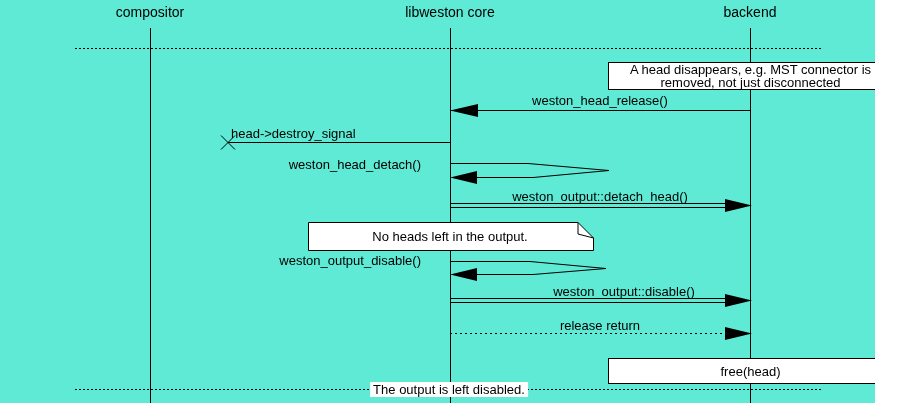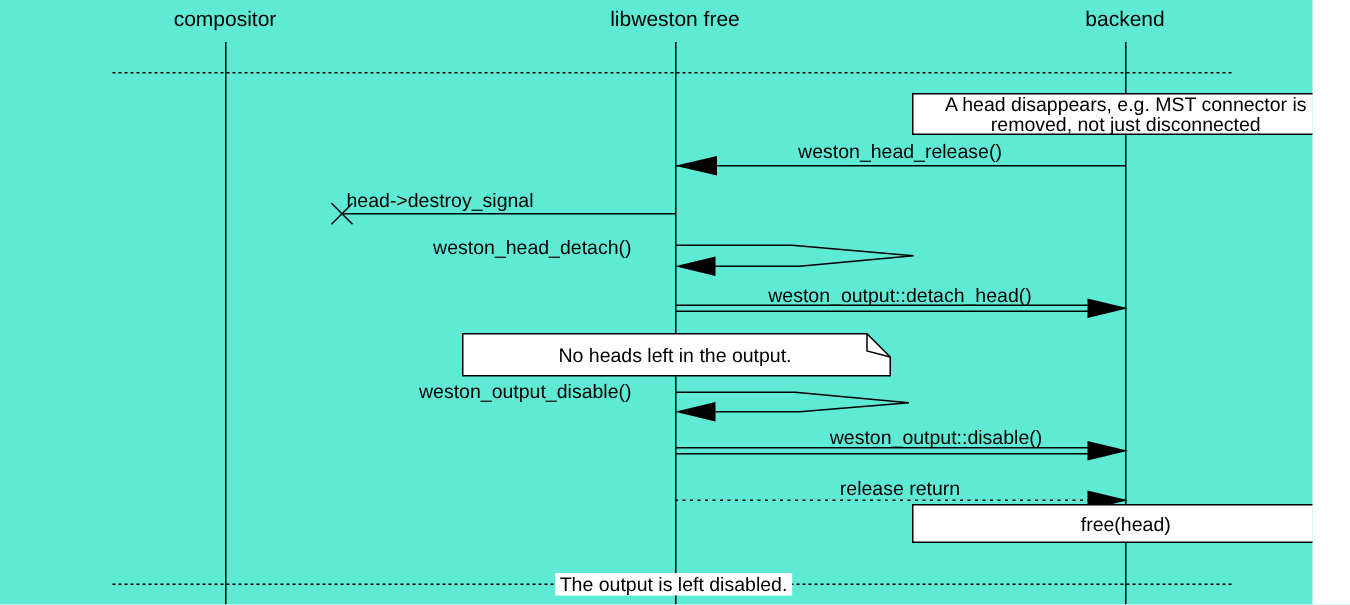--- a/index.html
+++ b/index.html
@@ -59,37 +59,37 @@
 
     <line x1="450" y1="298.5" x2="740" y2="298.5" stroke="#000" stroke-width="1"></line>
     <line x1="450" y1="302.5" x2="740" y2="302.5" stroke="#000" stroke-width="1"></line>
     <polygon points="752,300.5 725,294 725,307" fill="#000"></polygon>
 
     <line x1="450" y1="333.5" x2="740" y2="333.5" stroke="#000" stroke-width="1" stroke-dasharray="2,3"></line>
     <polygon points="752,333.5 725,327 725,340" fill="#000"></polygon>
   </svg>
 
   <div class="lbl plabel" style="left:150px;top:5px;">compositor</div>
-  <div class="lbl plabel" style="left:450px;top:5px;">libweston free</div>
+  <div class="lbl plabel" style="left:450px;top:5px;">libweston core</div>
   <div class="lbl plabel" style="left:750px;top:5px;">backend</div>
 
   <div class="lbl divlabel" style="left:449px;top:382px;">The output is left disabled.</div>
 
   <div class="notebox" style="left:608px;top:62px;width:283px;height:26px;">
     <span>A head disappears, e.g. MST connector is</span>
     <span>removed, not just disconnected</span>
   </div>
 
   <div class="lbl center" style="left:450px;top:229px;">No heads left in the output.</div>
 
   <div class="lbl center" style="left:600px;top:93px;">weston_head_release()</div>
   <div class="lbl" style="left:231px;top:126px;">head-&gt;destroy_signal</div>
   <div class="lbl ralign" style="right:454px;top:157px;">weston_head_detach()</div>
   <div class="lbl center" style="left:600px;top:189px;">weston_output::detach_head()</div>
   <div class="lbl ralign" style="right:454px;top:253px;">weston_output_disable()</div>
   <div class="lbl center" style="left:600px;top:284px;margin-left:24px;">weston_output::disable()</div>
   <div class="lbl center" style="left:600px;top:318px;">release return</div>
 
-  <div class="actionbox" style="left:608px;top:336px;width:283px;height:24px;">
+  <div class="actionbox" style="left:608px;top:358px;width:283px;height:24px;">
     <span>free(head)</span>
   </div>
 
 </div>
 
 </body></html>

